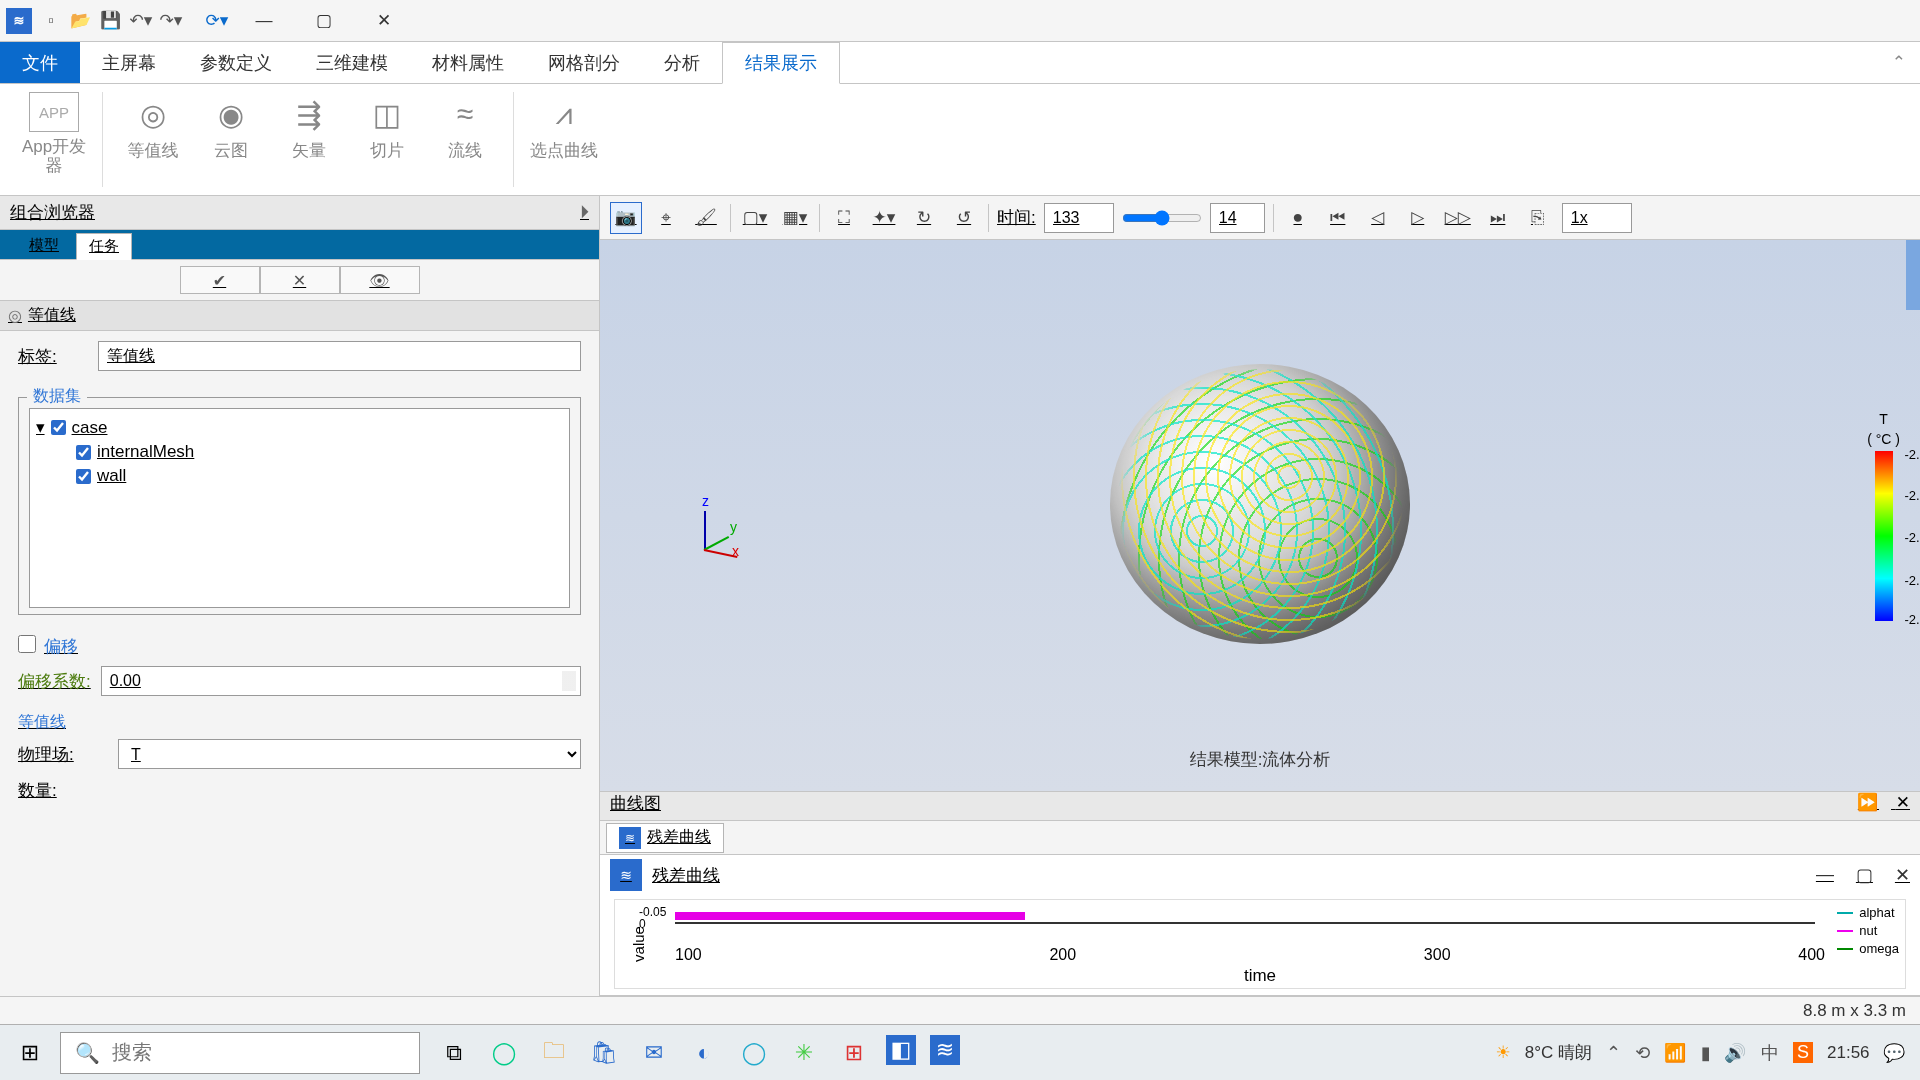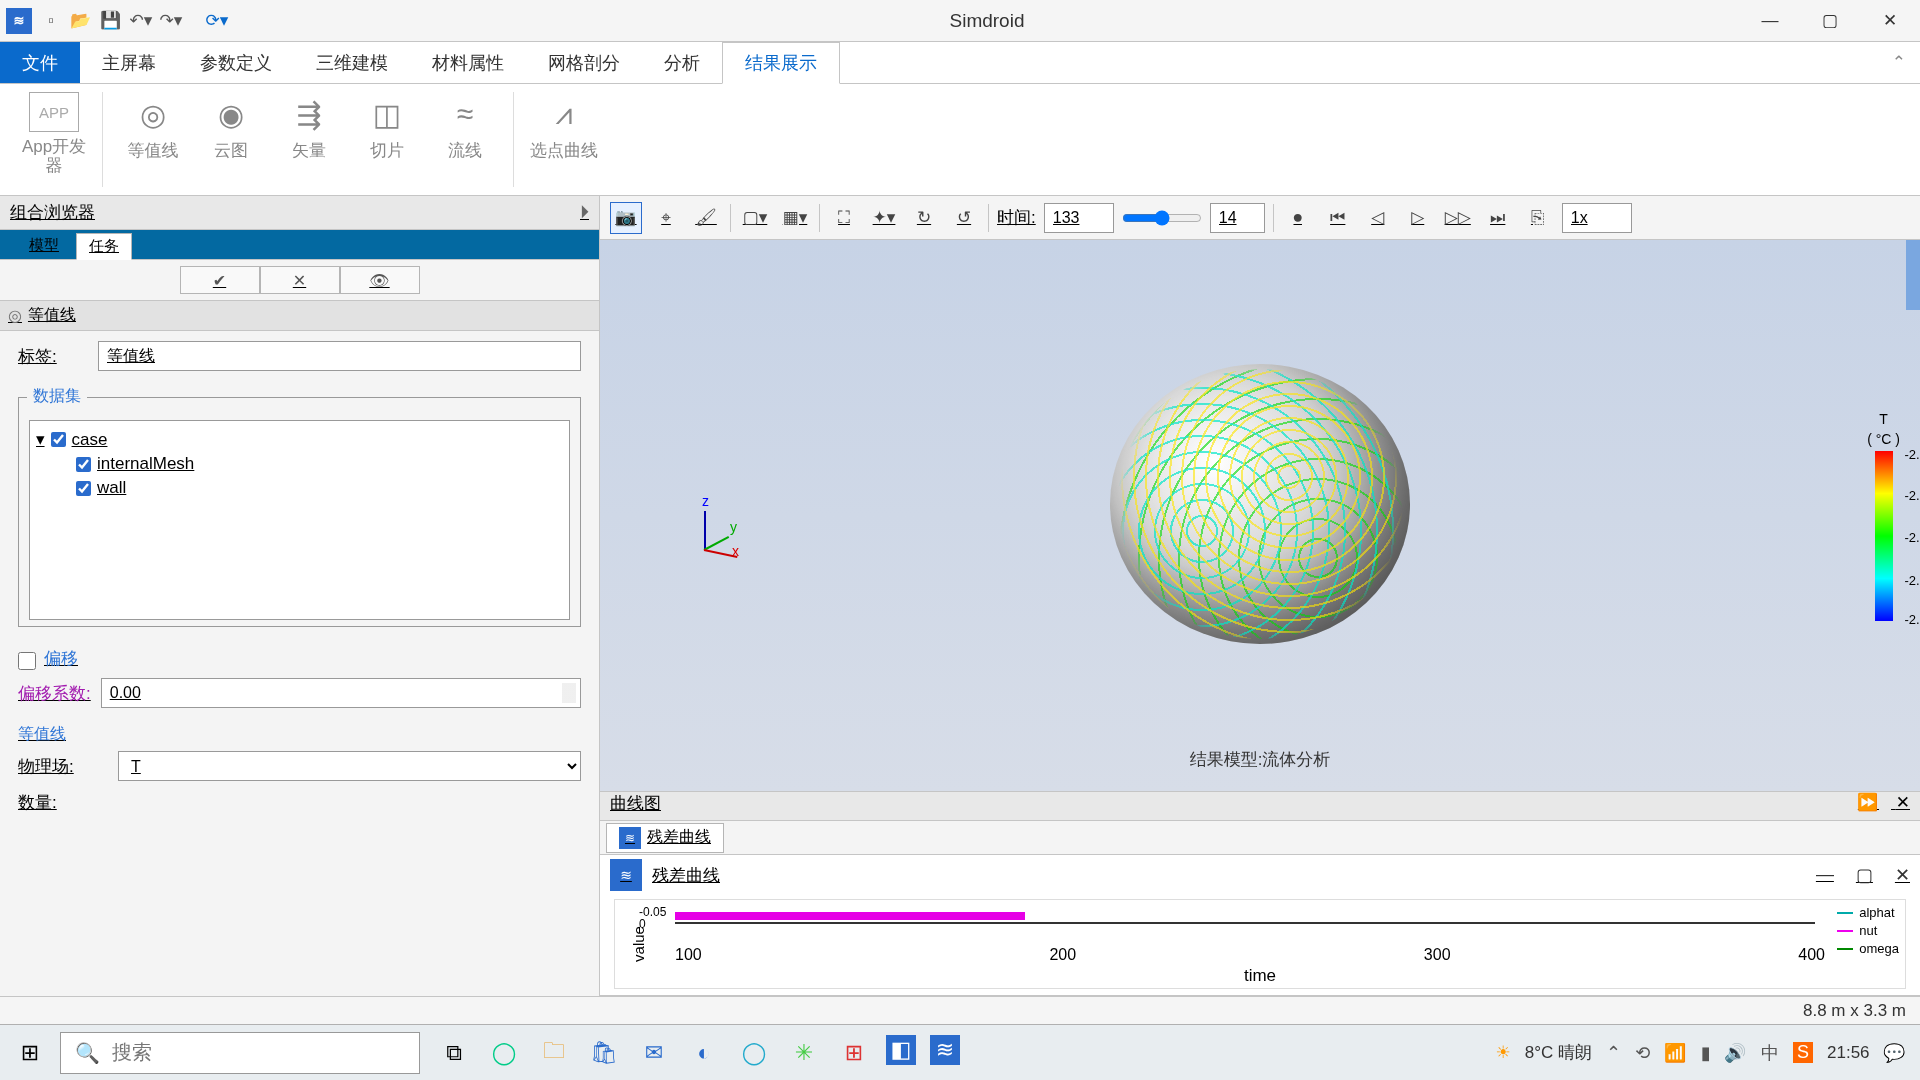--- a/index.html
+++ b/index.html
@@ -38,29 +38,29 @@
 .panel-tabs { height: 30px; display: flex; align-items: flex-end; border-bottom: 1px solid #c5c5c5; padding-left: 16px; gap: 4px; background: #0369a1; }
 .panel-tabs .pt { padding: 3px 12px; font-size: 15px; border: 1px solid transparent; }
 .panel-tabs .pt.active { background: #fff; border: 1px solid #b5b5b5; border-bottom: 1px solid #fff; position: relative; top: 1px; }
 .action-row { height: 40px; display: flex; align-items: center; justify-content: center; gap: 0; background: #f4f4f4; }
 .action-row .ab { width: 80px; height: 28px; border: 1px solid #b5b5b5; background: #f9f9f9; display: flex; align-items: center; justify-content: center; color: #555; font-size: 16px; }
 .section-title { background: #e2e2e2; border-top: 1px solid #c5c5c5; border-bottom: 1px solid #c5c5c5; padding: 4px 8px; font-size: 16px; display: flex; align-items: center; gap: 6px; }
 .form-area { padding: 10px 18px; }
 .form-row { display: flex; align-items: center; gap: 10px; margin-bottom: 10px; }
 .form-row label { width: 70px; font-size: 17px; }
 .form-row input[type=text], .form-row select { flex: 1; height: 30px; border: 1px solid #999; padding: 0 8px; font-size: 16px; background: #fff; }
-.fieldset { border: 1px solid #999; margin: 6px 18px 14px; padding: 22px 10px 6px; position: relative; }
+.fieldset { border: 1px solid #999; margin: 6px 18px 14px; padding: 10px 10px 6px; position: relative; }
 .fieldset .legend { position: absolute; top: -12px; left: 8px; background: #f4f4f4; padding: 0 6px; color: #3076d6; font-size: 16px; }
 .tree { background: #fff; border: 1px solid #999; height: 200px; padding: 6px; font-size: 17px; }
 .tree .node { display: flex; align-items: center; gap: 6px; padding: 2px 0; }
 .tree .child { padding-left: 40px; }
 .tree input[type=checkbox] { width: 15px; height: 15px; accent-color: #2a6bcc; }
-.offset-row { display: flex; align-items: flex-end; gap: 8px; padding: 6px 18px; }
+.offset-row { display: flex; align-items: flex-start; gap: 8px; padding: 6px 18px; }
 .offset-coef { display: flex; align-items: center; gap: 10px; padding: 2px 18px 16px; }
-.offset-coef label { color: #a21caf; font-size: 17px; }
+.offset-coef label { color: #4d7c0f; font-size: 17px; }
 .offset-coef .spin { flex: 1; height: 30px; border: 1px solid #999; display: flex; align-items: center; padding: 0 8px; background: #fff; font-size: 16px; position: relative; }
 .offset-coef .spin::after { content: ""; position: absolute; right: 4px; top: 4px; bottom: 4px; width: 14px; background: linear-gradient(#ccc, #ccc); opacity: 0.3; }
 .legend-blue { color: #3076d6; font-size: 16px; padding: 0 18px 6px; }
 
 
 .right-view { flex: 1; display: flex; flex-direction: column; min-width: 0; }
 .view-toolbar { height: 44px; background: #f4f4f4; border-bottom: 1px solid #c5c5c5; display: flex; align-items: center; gap: 8px; padding: 0 10px; }
 .view-toolbar .tb { width: 32px; height: 32px; display: flex; align-items: center; justify-content: center; border: 1px solid transparent; color: #444; }
 .view-toolbar .tb.boxed { border: 1px solid #2a6bcc; background: #e6f0ff; }
 .view-toolbar .sep { width: 1px; height: 28px; background: #c5c5c5; }
@@ -133,21 +133,20 @@
   <div class="title-qat">
     <div class="app-icon">≋</div>
     <div class="ico">▫</div>
     <div class="ico">📂</div>
     <div class="ico">💾</div>
     <div class="ico">↶▾</div>
     <div class="ico">↷▾</div>
     <div class="ico" style="width:8px"></div>
     <div class="ico" style="color:#0a6acc">⟳▾</div>
   </div>
-  <div class="title-center">Simdroid</div>
   <div class="win-controls">
     <div>―</div>
     <div>▢</div>
     <div>✕</div>
   </div>
 </div>
 
 <div class="menu-tabs">
   <div class="tab file">文件</div>
   <div class="tab">主屏幕</div>

